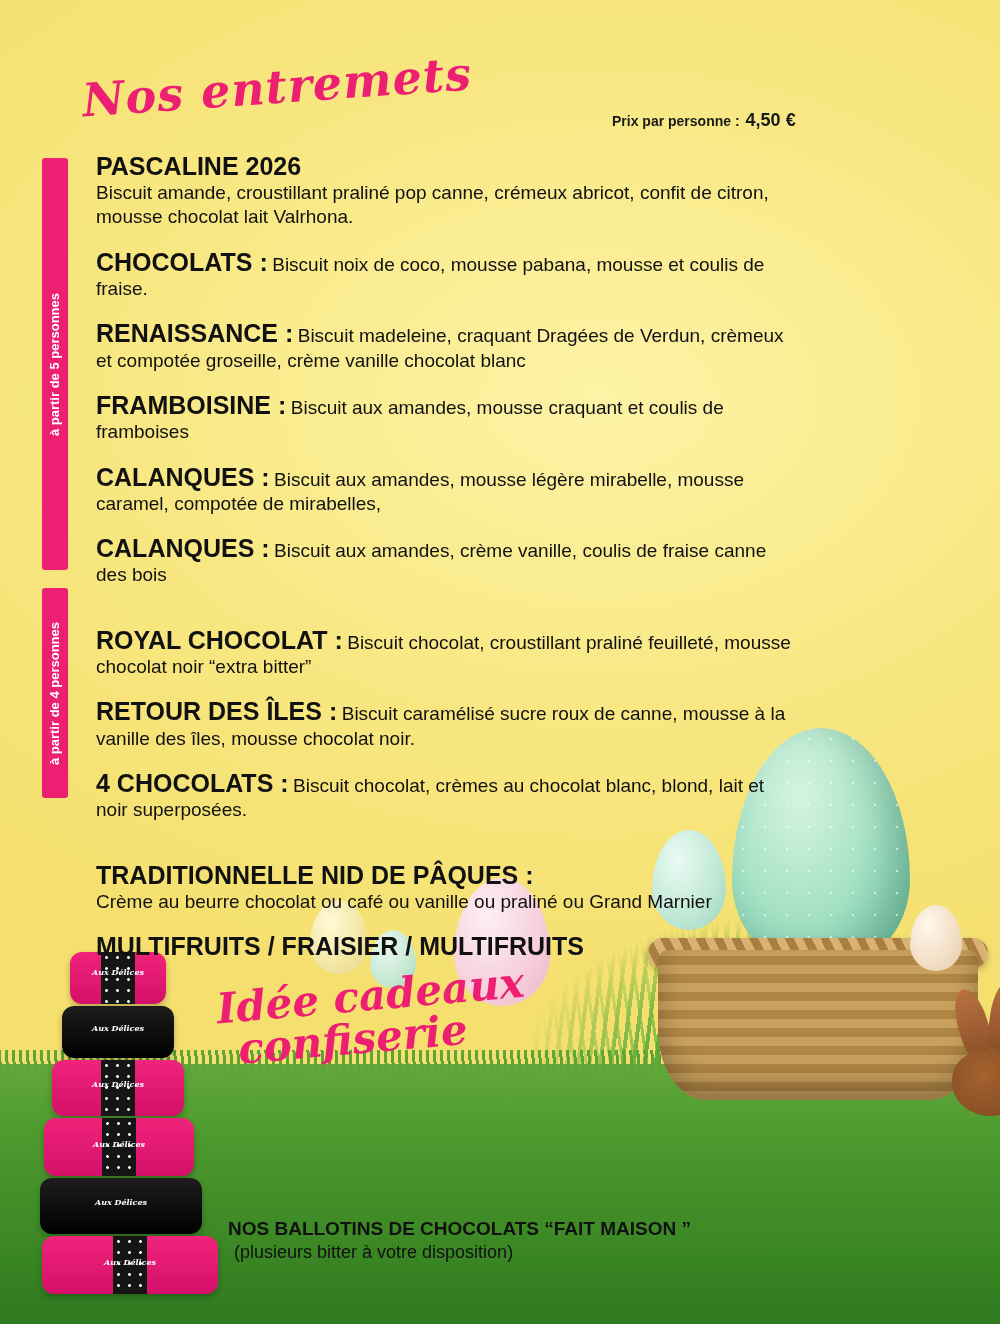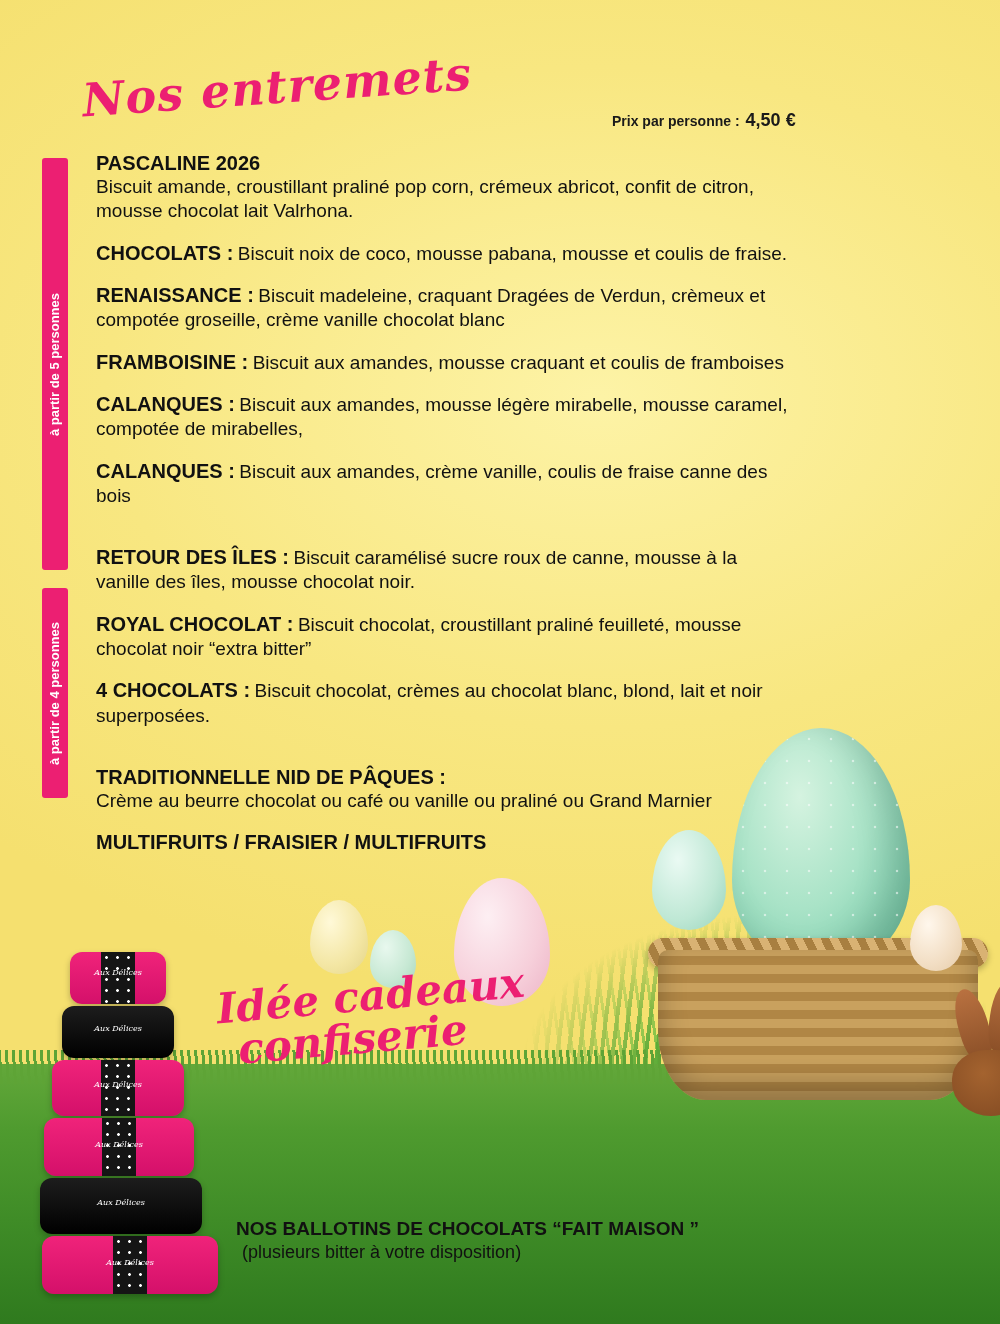--- a/index.html
+++ b/index.html
@@ -73,21 +73,21 @@
   #bunny {
     position: absolute; left: 300px; top: 200px; width: 92px; height: 210px;
   }
   .bunny-head { position: absolute; left: 12px; top: 150px; width: 78px; height: 66px; background: radial-gradient(circle at 40% 35%, #a4632f, #7d4620); border-radius: 44% 44% 50% 50%; }
   .bunny-ear { position: absolute; width: 30px; height: 74px; background: linear-gradient(180deg, #b97140, #8a4f27); border-radius: 50% 50% 40% 40%; }
   .bunny-ear.left { left: 18px; top: 88px; transform: rotate(-16deg); }
   .bunny-ear.right { left: 50px; top: 80px; transform: rotate(8deg); }
 
   
   #illus-boxes { position: absolute; left: 40px; top: 950px; width: 180px; height: 345px; }
-  .gbox { position: absolute; border-radius: 12px; box-shadow: 0 3px 6px rgba(0,0,0,.25); }
+  .gbox { position: absolute; border-radius: 12px; box-shadow: 0 3px 6px rgba(0,0,0,.25); font-weight: bold; }
   .gbox .band {
     position: absolute; top: 0; bottom: 0; width: 34px; left: 50%; transform: translateX(-50%);
     background-color: #151515;
     background-image: radial-gradient(circle, #fff 1.3px, transparent 1.5px);
     background-size: 11px 11px;
   }
   .gbox.pink { background: linear-gradient(180deg, #f0237a, #d4106a); }
   .gbox.dark { background: linear-gradient(180deg, #1d1d1d, #000); }
   .gbox.dark .band { background-color: transparent; background-image: none; }
   .gbox .logo {
@@ -120,35 +120,35 @@
     background: #ec1f72; border-radius: 3px;
     color: #fff; font-size: 13px; font-weight: bold;
     display: flex; align-items: center; justify-content: center;
   }
   .side-tab span { transform: rotate(-90deg); white-space: nowrap; }
   #tab-5 { top: 158px; height: 412px; }
   #tab-4 { top: 588px; height: 210px; }
 
   #menu { position: absolute; left: 96px; top: 152px; width: 700px; }
   .item { margin-bottom: 18px; }
-  .item .name { font-size: 20px; font-weight: bold; color: #111; }
+  .item .name { font-size: 25px; font-weight: bold; color: #111; }
   .item .desc { font-size: 19px; color: #111; line-height: 1.28; }
   .item.inline .name, .item.inline .desc { display: inline; }
   .group-gap { height: 20px; }
 
   #gift-title {
     position: absolute; left: 218px; top: 975px;
     font-family: "DejaVu Serif", serif; font-style: italic; font-weight: bold;
     font-size: 42px; color: #ec1f72; line-height: 1.0;
     transform: rotate(-5deg);
   }
   #gift-title .l2 { display: block; margin-left: 18px; }
 
   #ballotins {
-    position: absolute; left: 236px; top: 1218px; width: 560px;
+    position: absolute; left: 228px; top: 1218px; width: 560px;
   }
   #ballotins .line1 { font-size: 19px; font-weight: bold; color: #111; }
   #ballotins .line2 { font-size: 18px; color: #111; margin-top: 2px; padding-left: 6px; }
 </style>
 </head>
 <body>
 
 <div id="bg-gradient"></div>
 <div id="grass-tufts"></div>
 <div id="bg-grass"></div>
@@ -206,21 +206,21 @@
   <span>à partir de 5 personnes</span>
 </div>
 <div id="tab-4" class="side-tab">
   <span>à partir de 4 personnes</span>
 </div>
 
 <div id="menu">
 
   <div class="item">
     <div class="name">PASCALINE 2026</div>
-    <div class="desc">Biscuit amande, croustillant praliné pop corn, crémeux abricot, confit de citron, mousse chocolat lait Valrhona.</div>
+    <div class="desc">Biscuit amande, croustillant praliné pop canne, crémeux abricot, confit de citron, mousse chocolat lait Valrhona.</div>
   </div>
 
   <div class="item inline">
     <span class="name">CHOCOLATS :</span>
     <span class="desc">Biscuit noix de coco, mousse pabana, mousse et coulis de fraise.</span>
   </div>
 
   <div class="item inline">
     <span class="name">RENAISSANCE :</span>
     <span class="desc">Biscuit madeleine, craquant Dragées de Verdun, crèmeux et compotée groseille, crème vanille chocolat blanc</span>
@@ -237,27 +237,27 @@
   </div>
 
   <div class="item inline">
     <span class="name">CALANQUES :</span>
     <span class="desc">Biscuit aux amandes, crème vanille, coulis de fraise canne des bois</span>
   </div>
 
   <div class="group-gap"></div>
 
   <div class="item inline">
+    <span class="name">ROYAL CHOCOLAT :</span>
+    <span class="desc">Biscuit chocolat, croustillant praliné feuilleté, mousse chocolat noir “extra bitter”</span>
+  </div>
+
+  <div class="item inline">
     <span class="name">RETOUR DES ÎLES :</span>
     <span class="desc">Biscuit caramélisé sucre roux de canne, mousse à la vanille des îles, mousse chocolat noir.</span>
-  </div>
-
-  <div class="item inline">
-    <span class="name">ROYAL CHOCOLAT :</span>
-    <span class="desc">Biscuit chocolat, croustillant praliné feuilleté, mousse chocolat noir “extra bitter”</span>
   </div>
 
   <div class="item inline">
     <span class="name">4 CHOCOLATS :</span>
     <span class="desc">Biscuit chocolat, crèmes au chocolat blanc, blond, lait et noir superposées.</span>
   </div>
 
   <div class="group-gap"></div>
 
   <div class="item">

